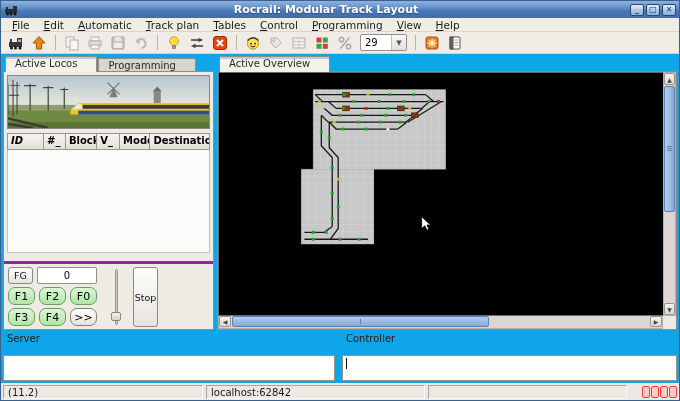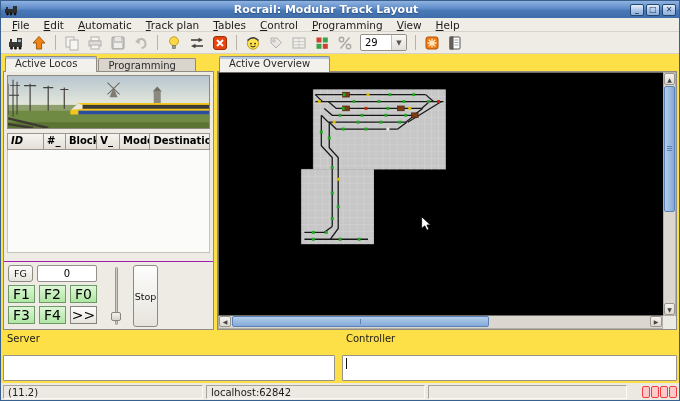--- a/index.html
+++ b/index.html
@@ -1,19 +1,19 @@
 <!DOCTYPE html>
 <html><head>
 <meta charset="utf-8">
 <style>
   * { box-sizing: border-box; margin: 0; padding: 0; }
   html,body { width:680px; height:401px; }
   body { font-family:"DejaVu Sans","Liberation Sans",sans-serif; font-size:11px; background:#9a9a9a; }
 
-  .window { width:680px; height:401px; border:1px solid #39618f; background:#fde047; display:flex; flex-direction:column; overflow:hidden; }
+  .window { width:680px; height:401px; border:1px solid #39618f; background:#0ea5e9; display:flex; flex-direction:column; overflow:hidden; }
 
   
   .titlebar { height:17px; flex:0 0 17px; display:flex; align-items:center; padding:0 3px;
     background:linear-gradient(#8fb2e0,#5e8cc9 45%,#4a79b8 55%,#3f6dab); color:#fff; }
   .titlebar .win-icon { width:15px; height:12px; margin-right:3px; }
   .titlebar .title { flex:1; text-align:center; font-weight:bold; font-size:11px; text-shadow:0 1px 1px #2c4f7d; }
   .winbtns { display:flex; gap:2px; }
   .winbtn { width:14px; height:12px; border:1px solid #24496f; border-radius:2px;
     background:linear-gradient(#e6eefb,#a7c1e6 60%,#8fb0dc); color:#1c3a5c; font-size:8px; line-height:10px; text-align:center; font-weight:bold; }
 
@@ -44,28 +44,28 @@
   .loco-image-wrap { margin:3px 3px 2px 3px; border:1px solid #8d8densure880; height:54px; }
   .loco-image-wrap { border:1px solid #8d8880; }
   .loco-image-wrap svg { display:block; width:100%; height:100%; }
 
   .loco-table-header { display:flex; height:17px; flex:0 0 17px; margin:2px 3px 0 3px; }
   .th { border:1px solid #9b968d; border-left:none; background:linear-gradient(#f6f4f0,#e3dfd7); font-weight:bold; font-size:10px; padding:1px 0 0 3px; white-space:nowrap; overflow:hidden; }
   .th:first-child { border-left:1px solid #9b968d; }
   .loco-table-body { flex:1; margin:0 3px; background:#fbfbfa; border:1px solid #c9c4bb; border-top:none; }
 
   
-  .throttle { flex:0 0 68px; display:flex; gap:12px; padding:3px 3px 2px 4px; border-top:1px solid #a21caf;margin-top:8px; }
+  .throttle { flex:0 0 68px; display:flex; gap:12px; padding:3px 3px 2px 4px; border-top:3px solid #a21caf;margin-top:8px; }
   .fn-col { width:91px; display:flex; flex-direction:column; gap:3px; }
   .fg-row { display:flex; gap:4px; }
   .btn { border:1px solid #8f8a81; border-radius:3px; background:linear-gradient(#fdfdfc,#e7e4dd); font-size:9.5px; font-family:inherit; color:#111; }
   .fg-btn { width:25px; height:17px; }
   .speed-field { width:60px; height:17px; border:1px solid #948f88; border-radius:2px; text-align:center; font-size:10px; font-family:inherit; background:#fff; }
   .fn-grid { display:grid; grid-template-columns:repeat(3,27px); grid-auto-rows:18px; gap:3px 4px; }
-  .fbtn { border:1px solid #84837c; border-radius:0; font-size:14px; font-family:inherit; background:linear-gradient(#fdfdfc,#e7e4dd); }
+  .fbtn { border:1px solid #84837c; border-radius:7px; font-size:11px; font-family:inherit; background:linear-gradient(#fdfdfc,#e7e4dd); }
   .fbtn.green { background:linear-gradient(#ddf7d6,#aee6a2); border-color:#6f9a67; }
   .slider { width:10px; position:relative; }
   .slider .track { position:absolute; left:4px; top:2px; bottom:2px; width:3px; background:#cfcbc3; border:1px solid #9a958c; border-radius:2px; }
   .slider .handle { position:absolute; left:0; bottom:6px; width:10px; height:9px; background:linear-gradient(#f4f2ee,#d8d4cc); border:1px solid #8a857c; border-radius:2px; }
   .stop-btn { width:25px; font-size:9.5px; }
   .clock-wrap { width:64px; display:flex; align-items:center; justify-content:center; }
 
   
   .right-panel { flex:1; display:flex; flex-direction:column; margin-left:3px; min-width:0; }
   .rp-frame { flex:1; border:1px solid #918c83; margin-top:-1px; background:#eceae4; display:flex; flex-direction:column; min-height:0; }

